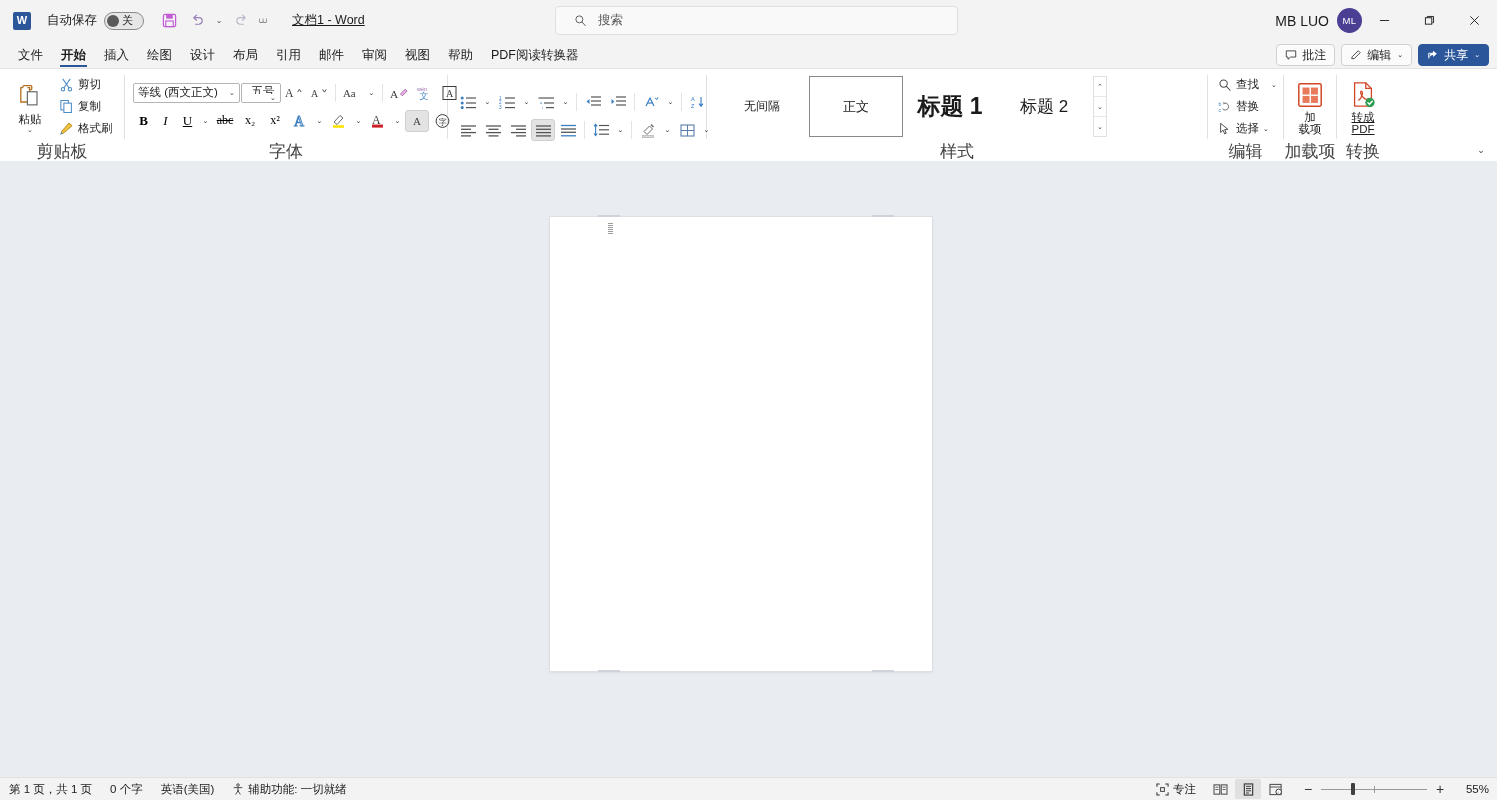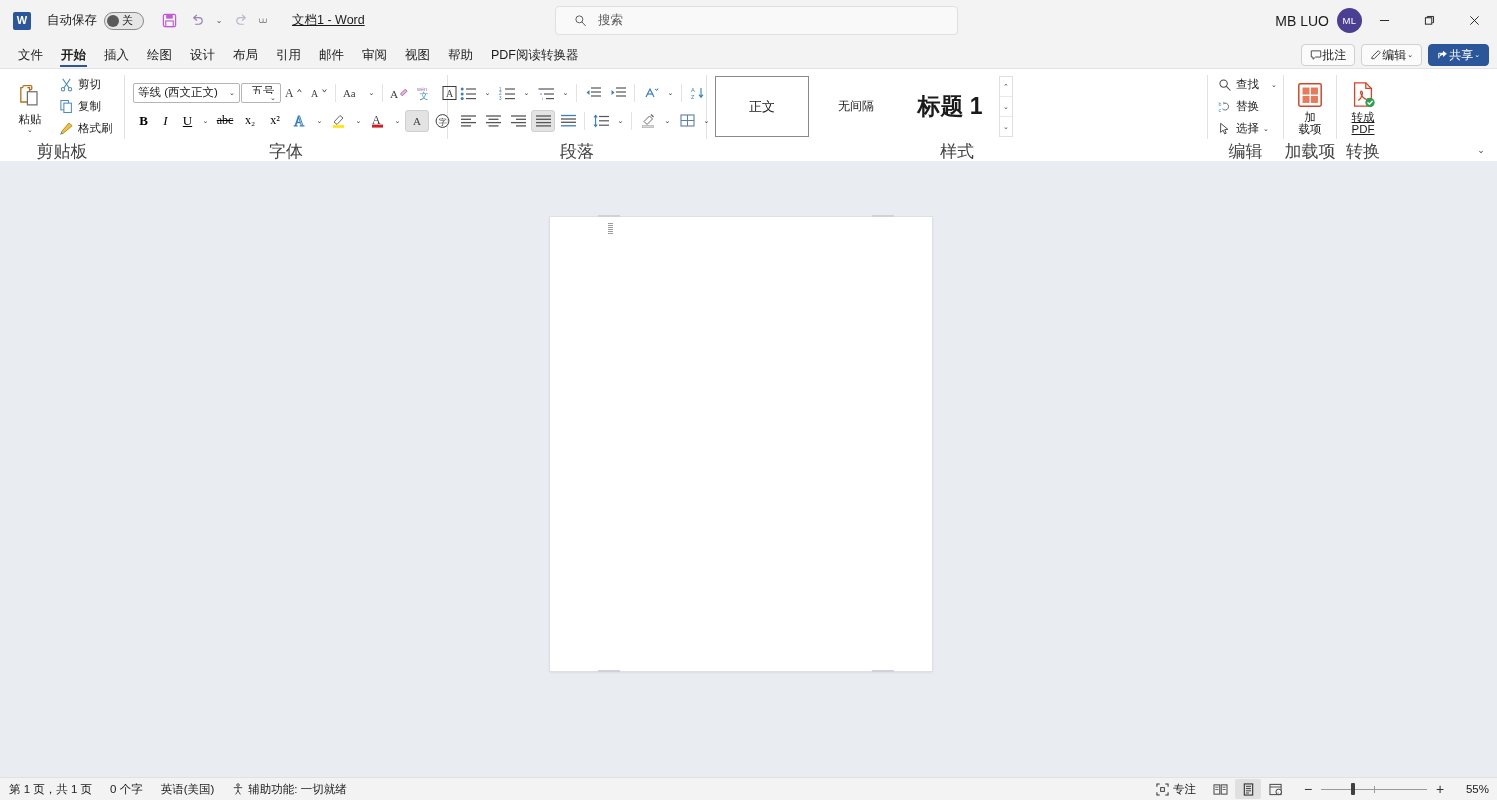--- a/index.html
+++ b/index.html
@@ -37,21 +37,21 @@
 
   
   .tabstrip{height:27px;background:#f3f3f3;display:flex;align-items:flex-end;position:relative;flex:0 0 auto;}
   .tabs{display:flex;align-items:flex-end;height:27px;padding-left:9px;}
   .tab{font-size:12.5px;color:#1b1b1b;padding:0 9px;height:25px;display:flex;align-items:center;
     position:relative;white-space:nowrap;border-radius:4px 4px 0 0;}
   .tab.active{font-weight:700;}
   .tab.active:after{content:"";position:absolute;left:8px;right:8px;bottom:1px;height:2px;background:#2b579a;}
   .tabstrip-right{position:absolute;right:8px;bottom:2px;display:flex;align-items:center;gap:6px;}
   .pill{height:22px;border:1px solid #d0d0d0;border-radius:4px;background:#fbfbfb;display:flex;
-    align-items:center;padding:0 8px;font-size:12px;color:#1b1b1b;box-sizing:border-box;}
+    align-items:center;padding:0 8px;gap:5px;font-size:12px;color:#1b1b1b;box-sizing:border-box;}
   .pill.share{background:#2b579a;border-color:#2b579a;color:#fff;}
   .pill .mini-caret{font-size:7px;color:inherit;margin-left:1px;}
 
   
   .ribbon{height:92px;background:#fff;border-top:1px solid #e3e3e3;display:flex;position:relative;flex:0 0 auto;}
   .rgroup{position:relative;display:flex;flex-direction:column;height:92px;}
   .rgroup .gbody{flex:1;display:flex;align-items:center;padding:2px 5px 0 5px;}
   .gcaption{height:19px;display:flex;align-items:center;justify-content:center;font-size:17px;color:#444;position:relative;}
   .gdivider{width:1px;background:#e1e1e1;margin:6px 0 22px 0;flex:0 0 auto;}
 
@@ -525,35 +525,37 @@
           <div class="iconbtn w24">
             <svg width="17" height="15" viewBox="0 0 17 15">
                 <rect x="2" y="2" width="13" height="11" fill="none" stroke="#5a7fa8" stroke-width="1.1"></rect>
                 <line x1="8.5" y1="2" x2="8.5" y2="13" stroke="#5a7fa8" stroke-width="1"></line>
                 <line x1="2" y1="7.5" x2="15" y2="7.5" stroke="#5a7fa8" stroke-width="1"></line>
               </svg>
           </div>
           <div class="caretbtn">⌄</div>
         </div>
       </div>
-      <div class="gcaption">段落</div>
     </div>
     <div class="gdivider"></div>
 
     <div class="rgroup" style="width:500px">
       <div class="gbody" style="padding-left:8px;">
         <div class="gallery">
+          <div class="stylebox">
+            <span class="st-t" style="font-size:12px;font-weight:400;">无间隔</span>
+          </div>
           <div class="stylebox sel">
             <span class="st-t" style="font-size:13px;font-weight:400;">正文</span>
           </div>
           <div class="stylebox">
-            <span class="st-t" style="font-size:12px;font-weight:400;">无间隔</span>
+            <span class="st-t" style="font-size:23px;font-weight:700;">标题 1</span>
           </div>
           <div class="stylebox">
-            <span class="st-t" style="font-size:23px;font-weight:700;">标题 1</span>
+            <span class="st-t" style="font-size:17px;font-weight:400;">标题 2</span>
           </div>
           <div class="gal-scroll">
             <div>⌃</div>
             <div>⌄</div>
             <div>⌄</div>
           </div>
         </div>
       </div>
       <div class="gcaption">样式</div>
     </div>

